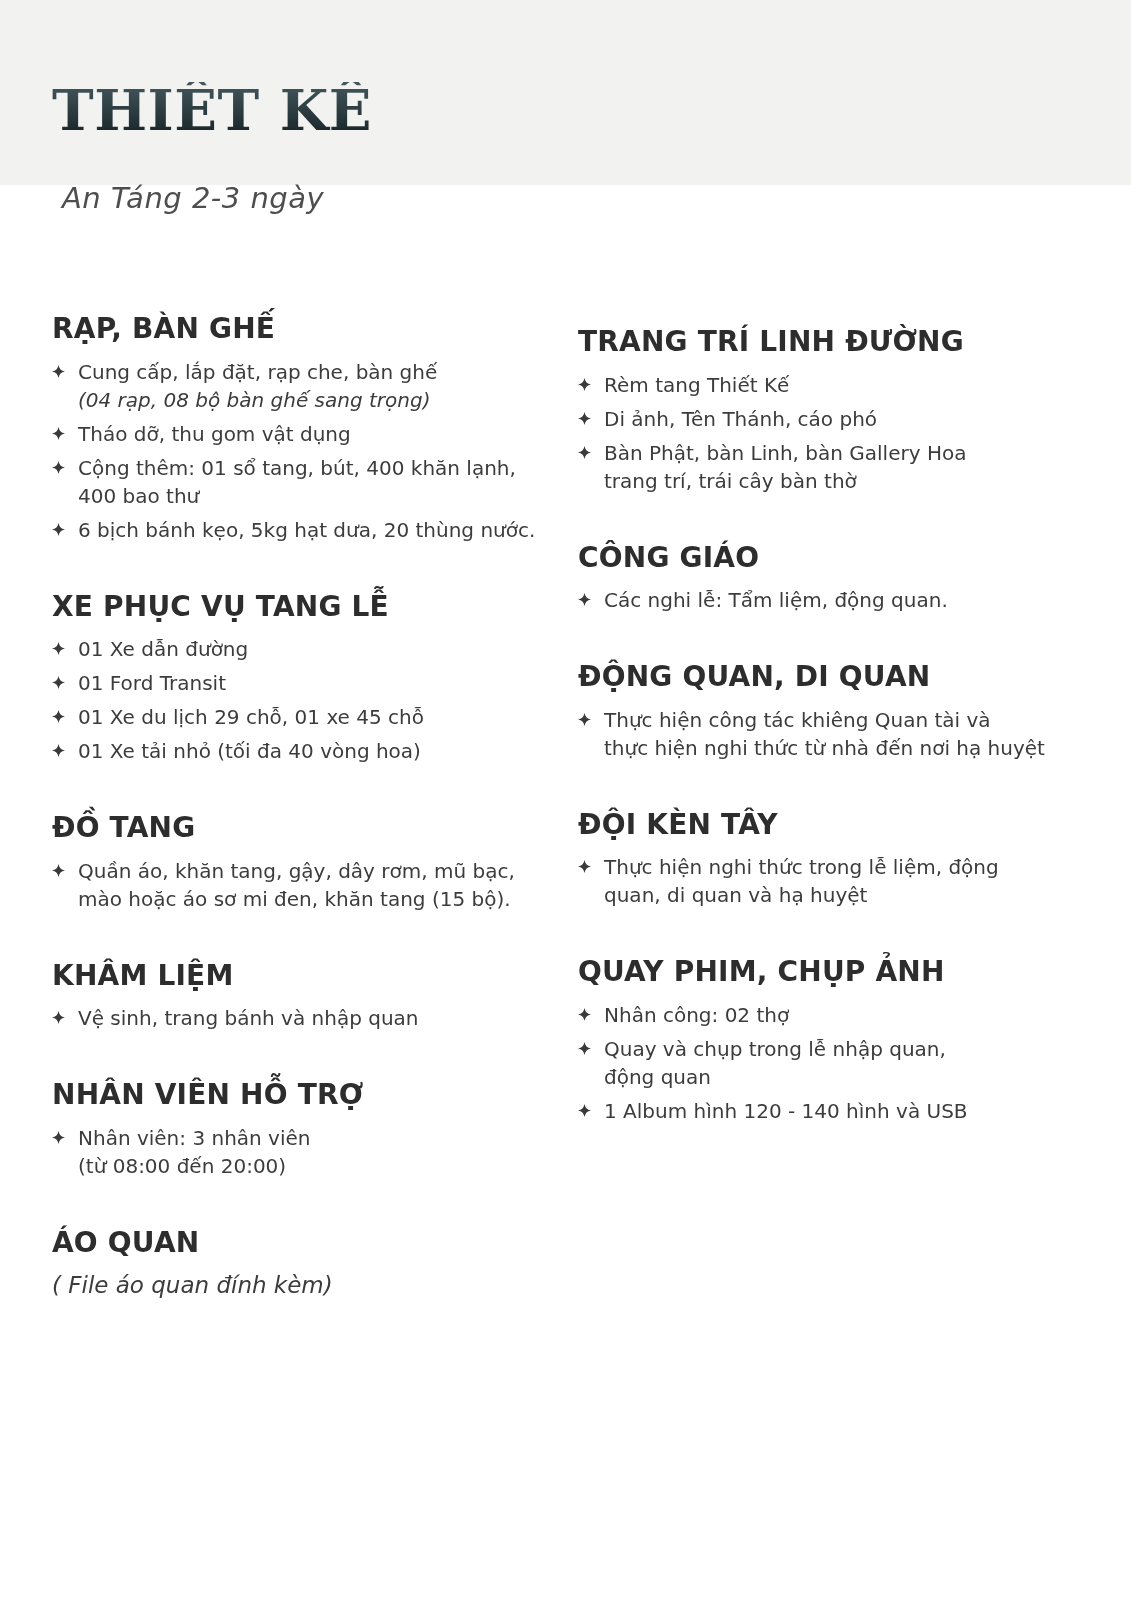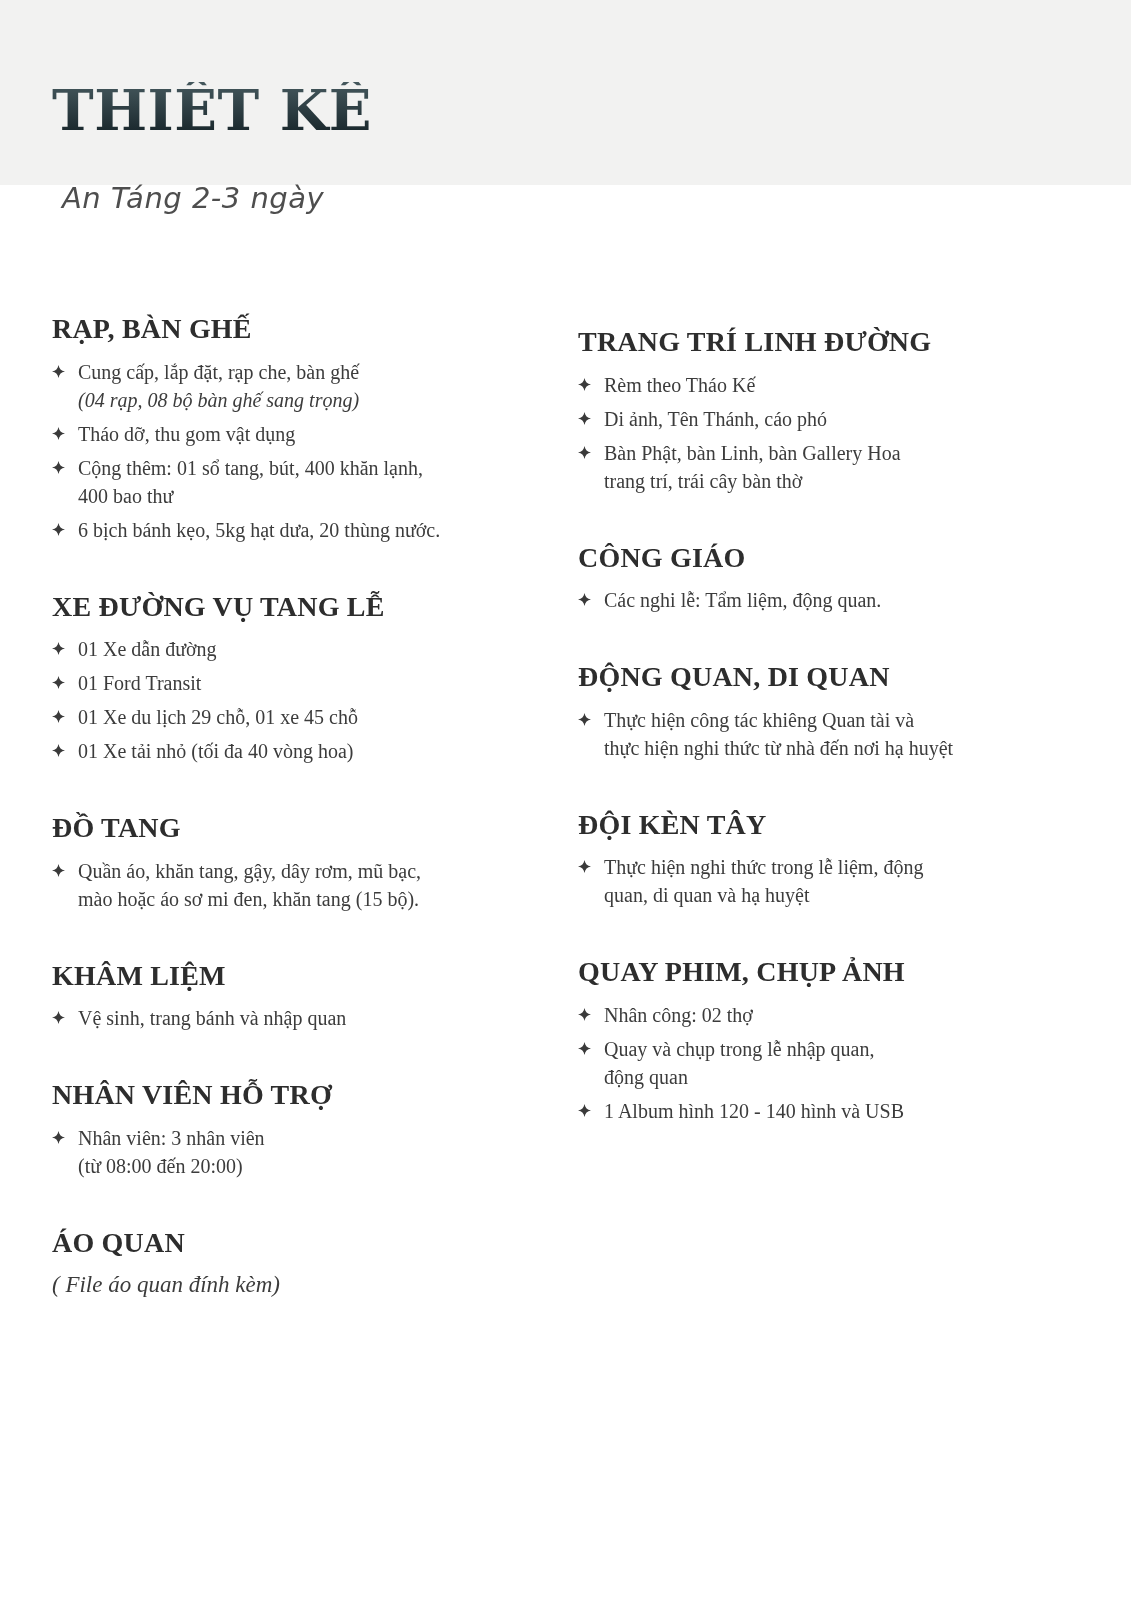--- a/index.html
+++ b/index.html
@@ -41,21 +41,21 @@
     color: var(--subtitle-color, #4e4e4e);
   }
   .content {
     display: grid;
     grid-template-columns: 526px 1fr;
     padding: 0 28px 0 52px;
     margin-top: 127px;
   }
   .col { min-width: 0; }
   .col-right { padding-top: 13px; }
-  .doc-section { margin-top: 46px; font-family: Liberation Serif, serif; }
+  .doc-section { margin-top: 46px; }
   .doc-section:first-child { margin-top: 0; }
   .section-heading {
     font-size: 28px;
     font-weight: 700;
     color: var(--heading-color, #2d2d2d);
     margin: 0 0 12px 0;
     line-height: 1.2;
     letter-spacing: 0.2px;
   }
   .item {
@@ -122,21 +122,21 @@
         <div class="item">
           <span class="bullet"><svg width="13" height="13" viewBox="0 0 24 24" aria-hidden="true">
               <path d="M12 0 C13.3 7.1 16.9 10.7 24 12 C16.9 13.3 13.3 16.9 12 24 C10.7 16.9 7.1 13.3 0 12 C7.1 10.7 10.7 7.1 12 0 Z" fill="#3a3a3a"></path>
             </svg></span>
           <div class="item-body">
             <div class="item-text">6 bịch bánh kẹo, 5kg hạt dưa, 20 thùng nước.</div>
           </div>
         </div>
       </section>
       <section class="doc-section">
-        <h2 class="section-heading">XE ĐƯỜNG VỤ TANG LỄ</h2>
+        <h2 class="section-heading">XE PHỤC VỤ TANG LỄ</h2>
         <div class="item">
           <span class="bullet"><svg width="13" height="13" viewBox="0 0 24 24" aria-hidden="true">
               <path d="M12 0 C13.3 7.1 16.9 10.7 24 12 C16.9 13.3 13.3 16.9 12 24 C10.7 16.9 7.1 13.3 0 12 C7.1 10.7 10.7 7.1 12 0 Z" fill="#3a3a3a"></path>
             </svg></span>
           <div class="item-body">
             <div class="item-text">01 Xe dẫn đường</div>
           </div>
         </div>
         <div class="item">
           <span class="bullet"><svg width="13" height="13" viewBox="0 0 24 24" aria-hidden="true">
@@ -204,21 +204,21 @@
       </section>
     </section>
   <section class="col col-right" id="col-right">
       <section class="doc-section">
         <h2 class="section-heading">TRANG TRÍ LINH ĐƯỜNG</h2>
         <div class="item">
           <span class="bullet"><svg width="13" height="13" viewBox="0 0 24 24" aria-hidden="true">
               <path d="M12 0 C13.3 7.1 16.9 10.7 24 12 C16.9 13.3 13.3 16.9 12 24 C10.7 16.9 7.1 13.3 0 12 C7.1 10.7 10.7 7.1 12 0 Z" fill="#3a3a3a"></path>
             </svg></span>
           <div class="item-body">
-            <div class="item-text">Rèm theo Tháo Kế</div>
+            <div class="item-text">Rèm tang Thiết Kế</div>
           </div>
         </div>
         <div class="item">
           <span class="bullet"><svg width="13" height="13" viewBox="0 0 24 24" aria-hidden="true">
               <path d="M12 0 C13.3 7.1 16.9 10.7 24 12 C16.9 13.3 13.3 16.9 12 24 C10.7 16.9 7.1 13.3 0 12 C7.1 10.7 10.7 7.1 12 0 Z" fill="#3a3a3a"></path>
             </svg></span>
           <div class="item-body">
             <div class="item-text">Di ảnh, Tên Thánh, cáo phó</div>
           </div>
         </div>

